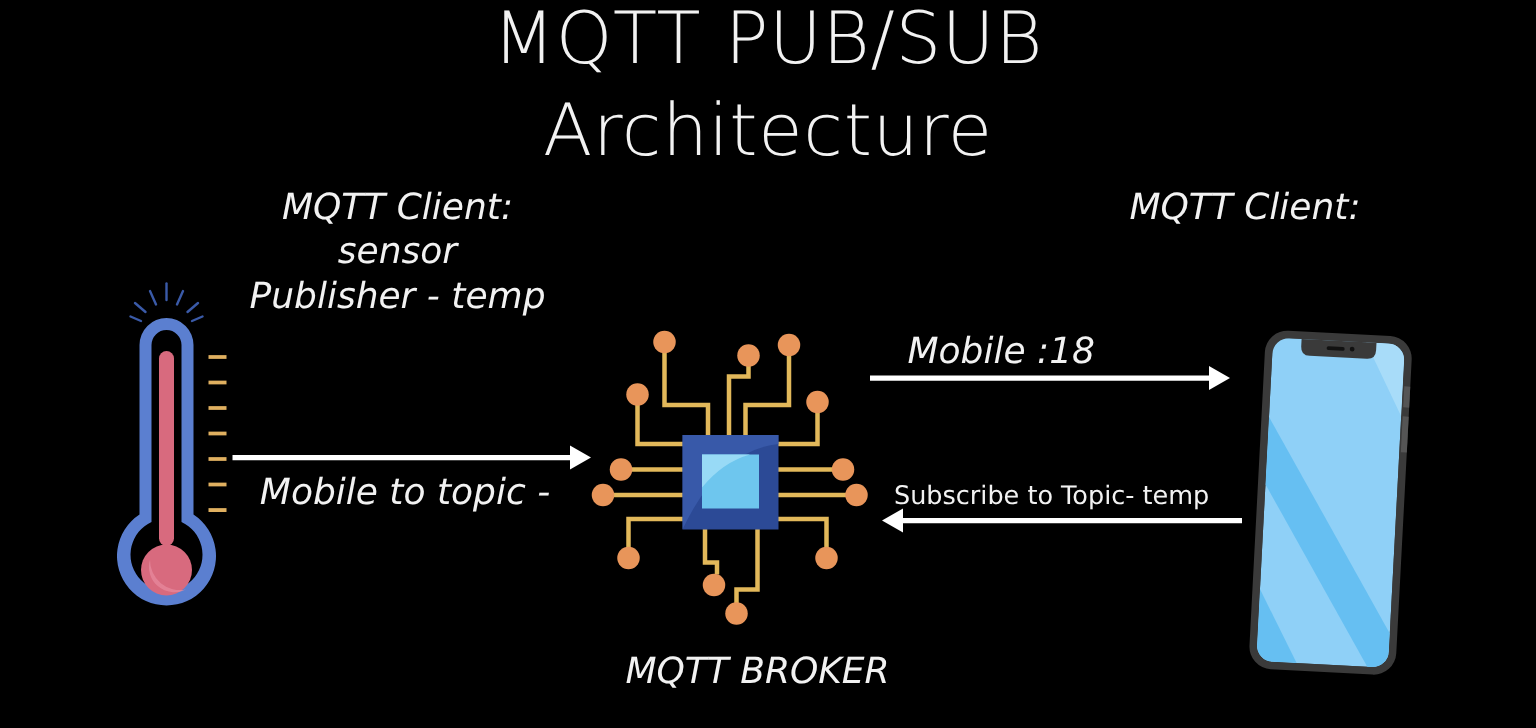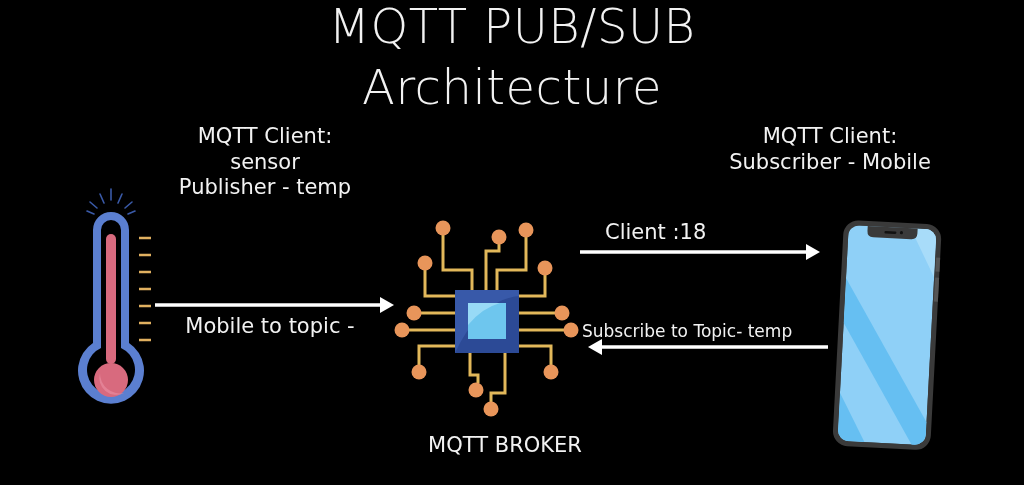--- a/index.html
+++ b/index.html
@@ -1,49 +1,48 @@
 <!DOCTYPE html>
 <html><head>
 <meta charset="utf-8">
 <style>
   html, body { margin: 0; padding: 0; background: #000; }
   body { width: 1024px; height: 485px; position: relative; overflow: hidden;
          font-family: "DejaVu Sans", "Liberation Sans", sans-serif; color: #f2f2f2; }
   .txt { position: absolute; text-align: center; white-space: nowrap; line-height: 1.22; }
   .title { left: 0; width: 1024px; font-size: 48px; line-height: 1.28; top: -4px; font-weight: 300; letter-spacing: 0.5px; }
-  .lbl { font-size: 21px; }
+  .lbl { font-size: 24px; font-style: italic; }
   .sm { font-size: 17px; }
   svg { position: absolute; left: 0; top: 0; }
 </style>
 </head>
 <body>
 
 <div class="txt title">
   <div>MQTT PUB/SUB</div>
   <div>Architecture</div>
 </div>
 
 <div class="txt lbl" style="left:150px; width:230px; top:124px;">
   <div>MQTT Client:</div>
   <div>sensor</div>
   <div>Publisher - temp</div>
 </div>
 
 <div class="txt lbl" style="left:700px; width:260px; top:124px;">
   <div>MQTT Client:</div>
-  <div>Subscriber - Mobile</div>
 </div>
 
 <div class="txt lbl" style="left:150px; width:240px; top:314px;">
   <div>Mobile to topic -</div>
 </div>
 
-<div class="txt lbl" style="left:605px; width:150px; top:220px; text-align:left;">Client :18</div>
+<div class="txt lbl" style="left:605px; width:150px; top:220px; text-align:left;">Mobile :18</div>
 
-<div class="txt sm" style="left:582px; width:232px; top:321px; text-align:left;">Subscribe to Topic- temp</div>
+<div class="txt sm" style="left:596px; width:232px; top:321px; text-align:left;">Subscribe to Topic- temp</div>
 
 <div class="txt lbl" style="left:400px; width:210px; top:433px;">MQTT BROKER</div>
 
 <svg width="1024" height="485" viewBox="0 0 1024 485">
 
   <g>
     <g stroke="#3a5aa8" stroke-width="1.6" stroke-linecap="round">
       <line x1="111" y1="189" x2="111" y2="200"></line>
       <line x1="100" y1="194" x2="104" y2="203"></line>
       <line x1="122" y1="194" x2="118" y2="203"></line>

